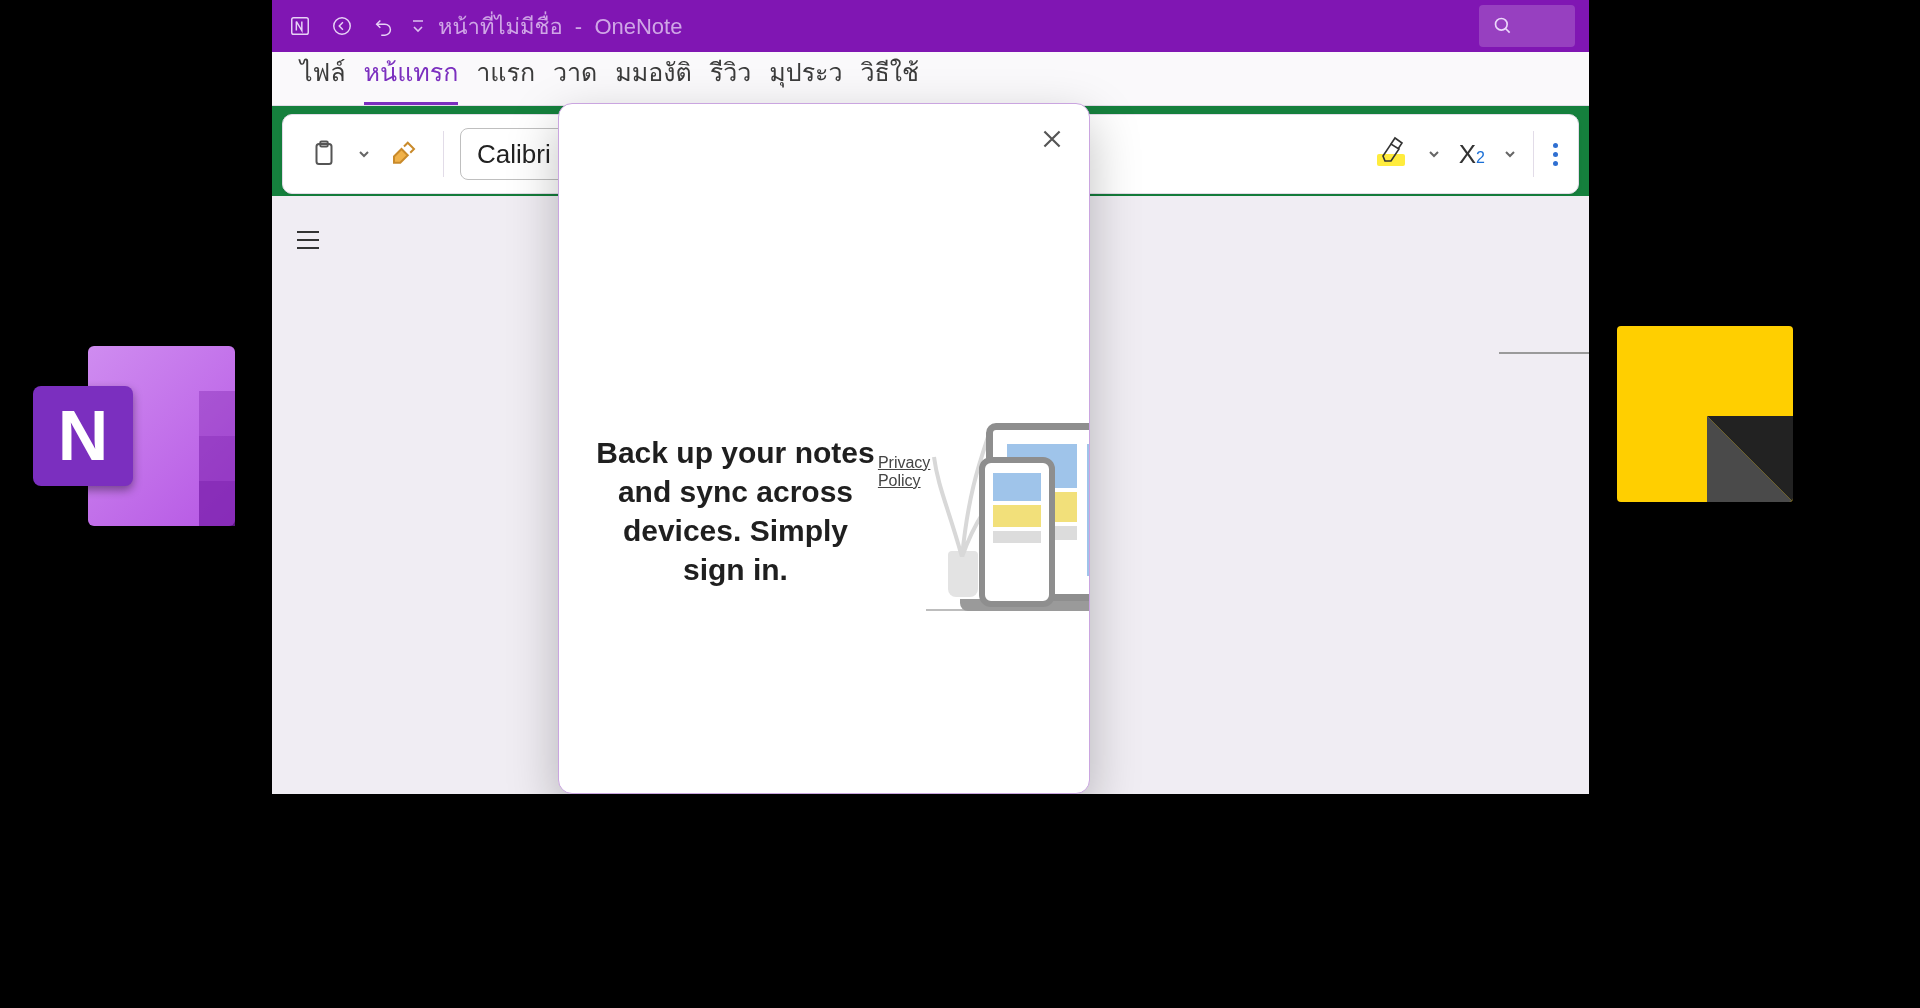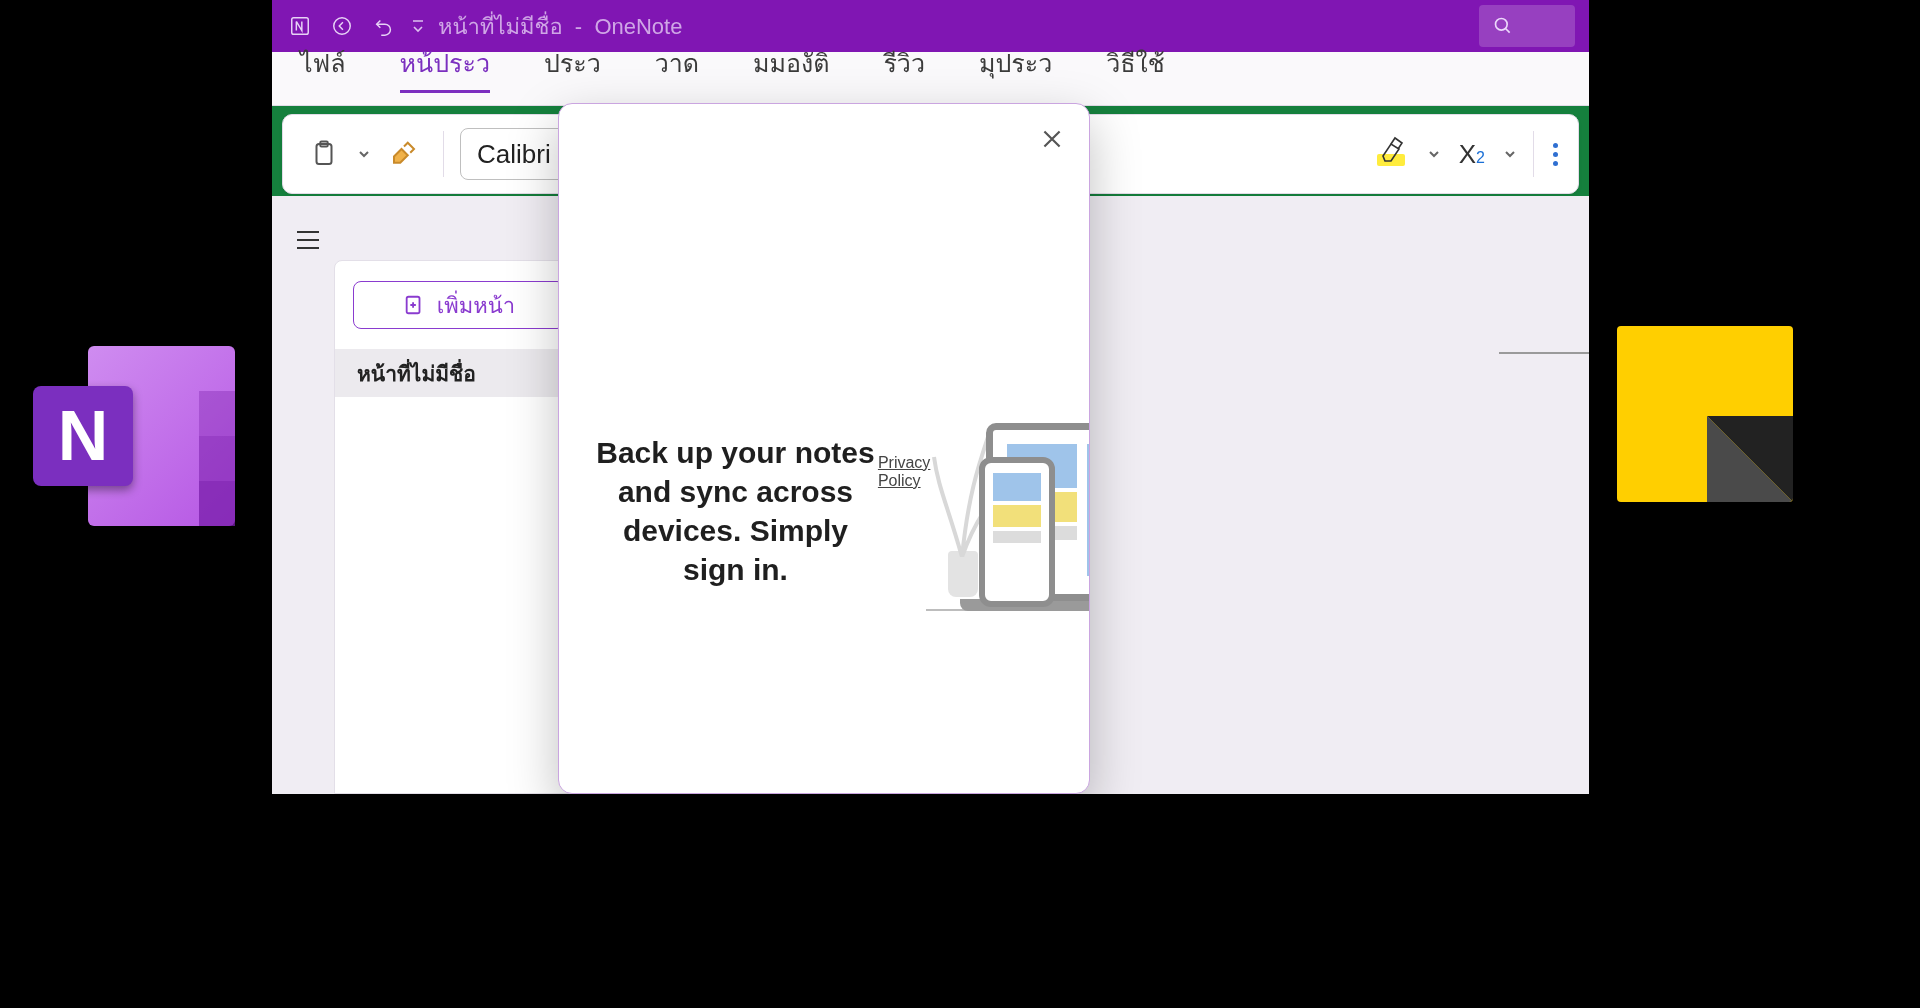--- a/index.html
+++ b/index.html
@@ -51,21 +51,21 @@
   .titlebar .divider-drop{ width:12px; display:flex; justify-content:center;}
   .titlebar .title { font-size:22px; color:#cfa6e6; white-space:nowrap;}
   .titlebar .spacer{ flex:1;}
   .searchbox{
     width:96px; height:42px; background:rgba(255,255,255,0.18); border-radius:4px;
     display:flex; align-items:center; gap:10px; padding:0 14px; color:#e9d5f7;
   }
 
   
   .ribbon-tabs{
-    height:54px; background:#faf9fb; display:flex; align-items:flex-end; gap:54px; padding:12px 28px;
+    height:54px; background:#faf9fb; display:flex; gap:18px; padding:0 28px;
     border-bottom:1px solid #e2dce8;
   }
   .ribbon-tabs .tab{
     font-size:25px; color:#3b3b3b; padding-bottom:10px; cursor:pointer;
   }
   .ribbon-tabs .tab.active{ color:#7b2fbf; border-bottom:3px solid #7b2fbf; padding-bottom:7px;}
 
   
   .ribbon-bar{
     height:80px; background:#fff; margin:8px 10px 0 10px; border:1px solid #e2dce8; border-radius:10px;
@@ -225,22 +225,22 @@
       <div class="searchbox">
         <svg width="20" height="20" viewBox="0 0 24 24">
             <circle cx="10" cy="10" r="7" stroke="#ecd8fb" stroke-width="2" fill="none"></circle>
             <path d="M20 20l-5-5" stroke="#ecd8fb" stroke-width="2"></path>
           </svg>
       </div>
     </div>
 
     <div class="ribbon-tabs">
       <div class="tab">ไฟล์</div>
-      <div class="tab active">หน้ประว</div>
-      <div class="tab">ประว</div>
+      <div class="tab active">หน้แทรก</div>
+      <div class="tab">าแรก</div>
       <div class="tab">วาด</div>
       <div class="tab">มมองัติ</div>
       <div class="tab">รีวิว</div>
       <div class="tab">มุประว</div>
       <div class="tab">วิธีใช้</div>
     </div>
 
     <div class="ribbon-bar">
       <div class="rb-btn">
         <svg viewBox="0 0 24 24">
@@ -296,32 +296,20 @@
         </div>
     </div>
 
     <div class="content">
       <div class="ham">
         <svg viewBox="0 0 26 22">
             <path d="M2 3h22M2 11h22M2 19h22"></path>
           </svg>
       </div>
 
-      <div class="pagelist">
-        <div class="addpage">
-          <svg viewBox="0 0 24 24">
-              <rect x="4" y="3" width="14" height="18" rx="2"></rect>
-              <path d="M11 9v6M8 12h6"></path>
-            </svg>
-          <span>เพิ่มหน้า</span>
-        </div>
-        <div class="pageitem">
-          <span>หน้าที่ไม่มีชื่อ</span>
-        </div>
-      </div>
 
       <div class="note-line"></div>
     </div>
   </div>
 
   <div class="modal">
     <div class="close">
       <svg viewBox="0 0 24 24">
           <path d="M5 5l14 14M19 5L5 19"></path>
         </svg>

